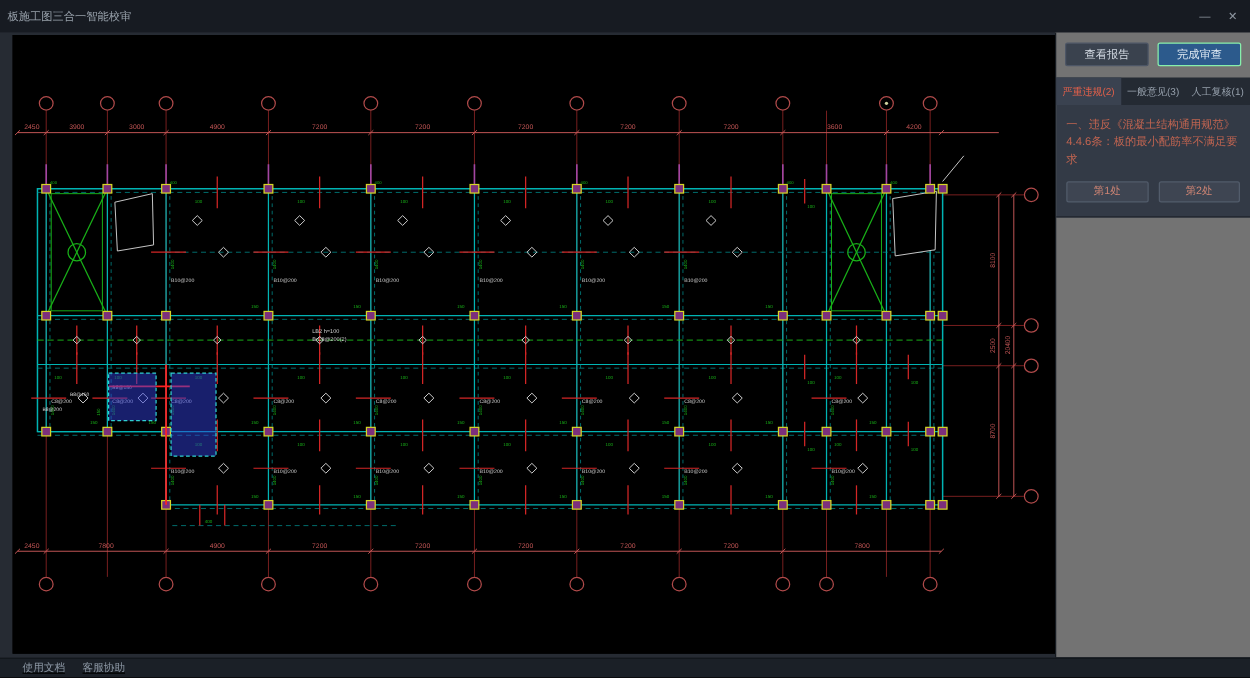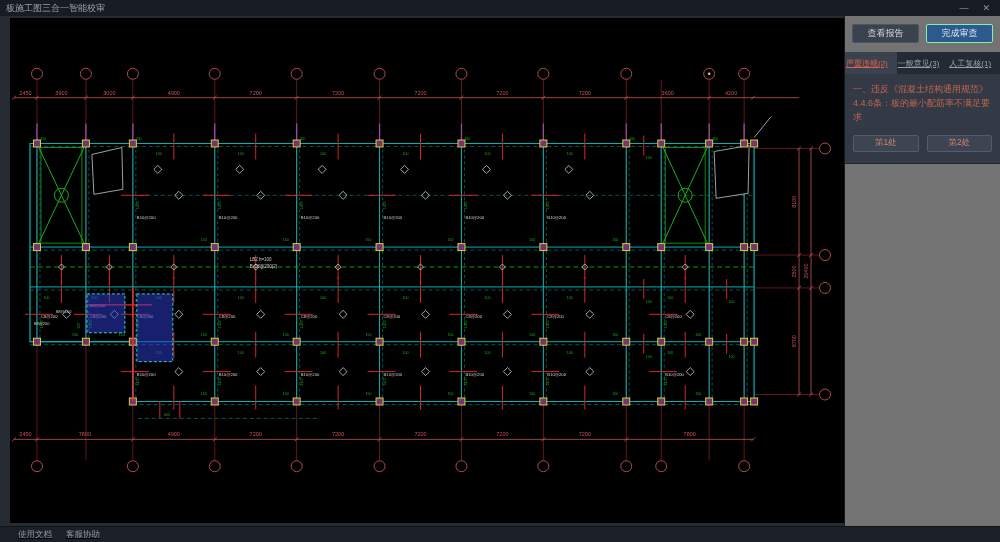--- a/index.html
+++ b/index.html
@@ -1,32 +1,32 @@
 <!DOCTYPE html>
 <html><head>
 <meta charset="utf-8">
 <style>
   html,body{margin:0;padding:0;background:#000;}
   .window{width:1000px;height:542px;display:flex;flex-direction:column;background:#20252d;
     font-family:"Liberation Sans",sans-serif;overflow:hidden;position:relative;}
-  .titlebar{height:16px;background:#171b22;display:flex;align-items:center;padding:0 6px;flex:none;}
+  .titlebar{height:26px;background:#171b22;display:flex;align-items:center;padding:0 6px;flex:none;}
   .title{font-size:9px;color:#98a1ab;}
   .win-controls{margin-left:auto;display:flex;gap:14px;padding-right:4px;}
   .win-btn{color:#8d959f;font-size:9px;line-height:15px;cursor:default;}
   .main{flex:1;display:flex;min-height:0;}
   .canvas-wrap{flex:1;position:relative;background:#262b33;min-width:0;}
   .cad{position:absolute;left:10px;top:2px;right:0;bottom:3px;background:#000;}
   .cad svg{display:block;width:100%;height:100%;}
   .panel{width:155px;flex:none;background:#737373;border-left:1px solid #161b21;display:flex;flex-direction:column;}
   .panel-actions{display:flex;gap:7px;padding:8px 7px 9px;}
   .btn{flex:1;height:19px;font-size:9px;border-radius:2px;cursor:pointer;font-family:inherit;padding:0;}
   .btn.ghost{background:#3a424e;border:1px solid #4d5666;color:#d2d9e2;}
   .btn.primary{background:#2c5a8c;border:1px solid #86efac;color:#dde8f2;}
   .tabs{display:flex;background:#242a33;flex:none;}
-  .tab{flex:1;font-size:8px;color:#96a0ac;padding:6px 1px 5px;cursor:pointer;white-space:nowrap;text-decoration:underline;}
+  .tab{flex:1;text-align:center;font-size:8px;color:#96a0ac;padding:6px 1px 5px;cursor:pointer;white-space:nowrap;}
   .tab.active{background:#3a4250;color:#e2604a;}
   .issue-card{background:#333a46;padding:9px 8px 11px;border-bottom:1px solid #20252d;}
   .issue-text{margin:0 0 10px;font-size:9px;line-height:1.55;color:#c06450;}
   .loc-row{display:flex;gap:8px;}
   .loc-btn{flex:1;height:17px;background:#3e4552;border:1px solid #525c6b;border-radius:2px;
     color:#cf8574;font-size:8.5px;cursor:pointer;font-family:inherit;padding:0;}
   .statusbar{height:15px;background:#1b2027;border-top:1px solid #10141a;display:flex;align-items:center;
     padding:0 8px;flex:none;}
   .status-text{font-size:8.5px;color:#7b8692;white-space:nowrap;overflow:hidden;text-overflow:ellipsis;flex:1;}
   .status-links{display:flex;gap:14px;margin-left:10px;text-decoration:underline;}

